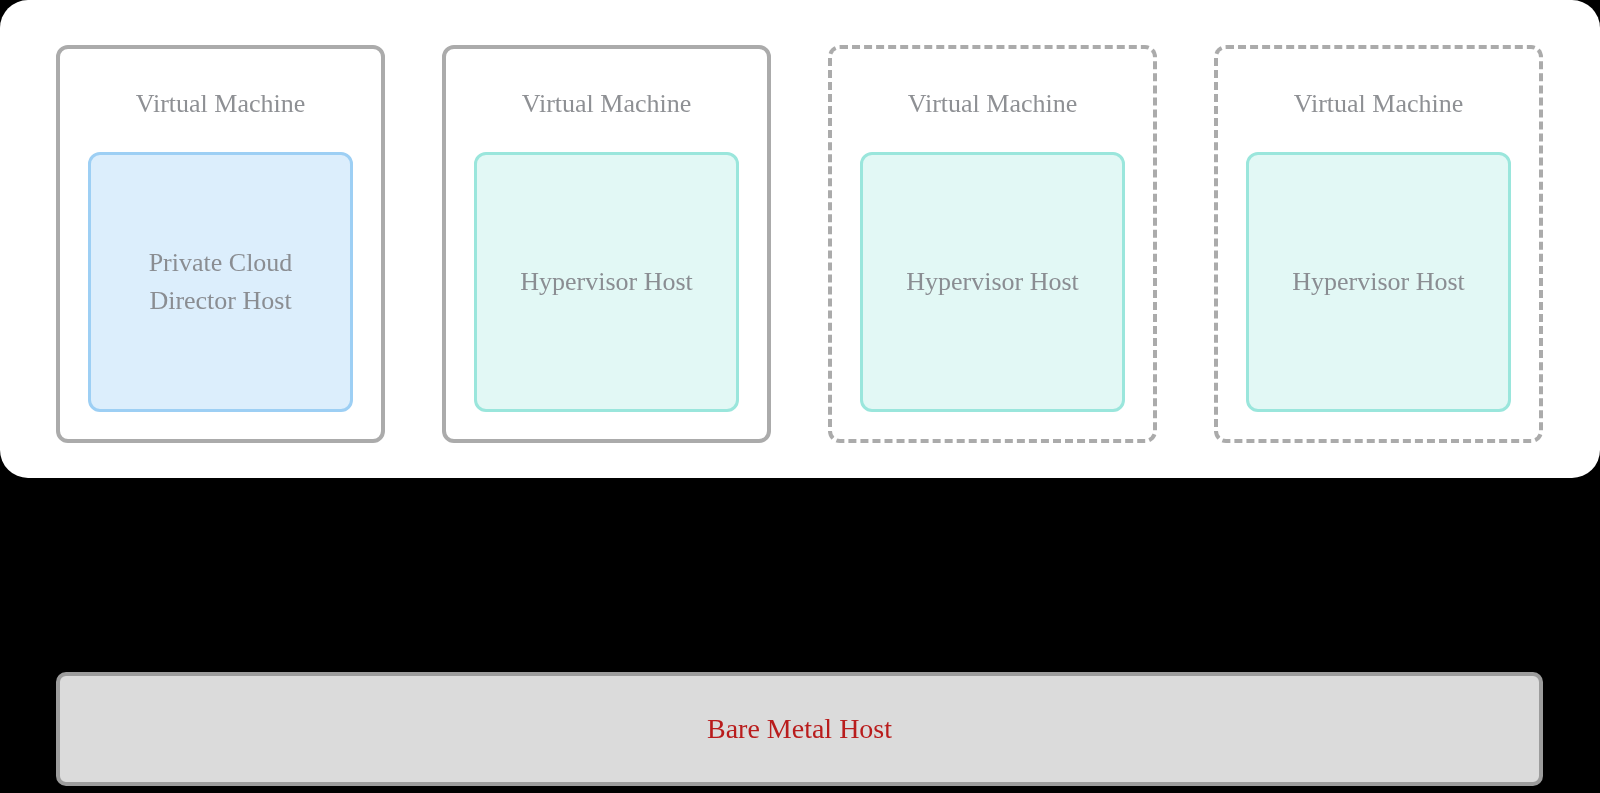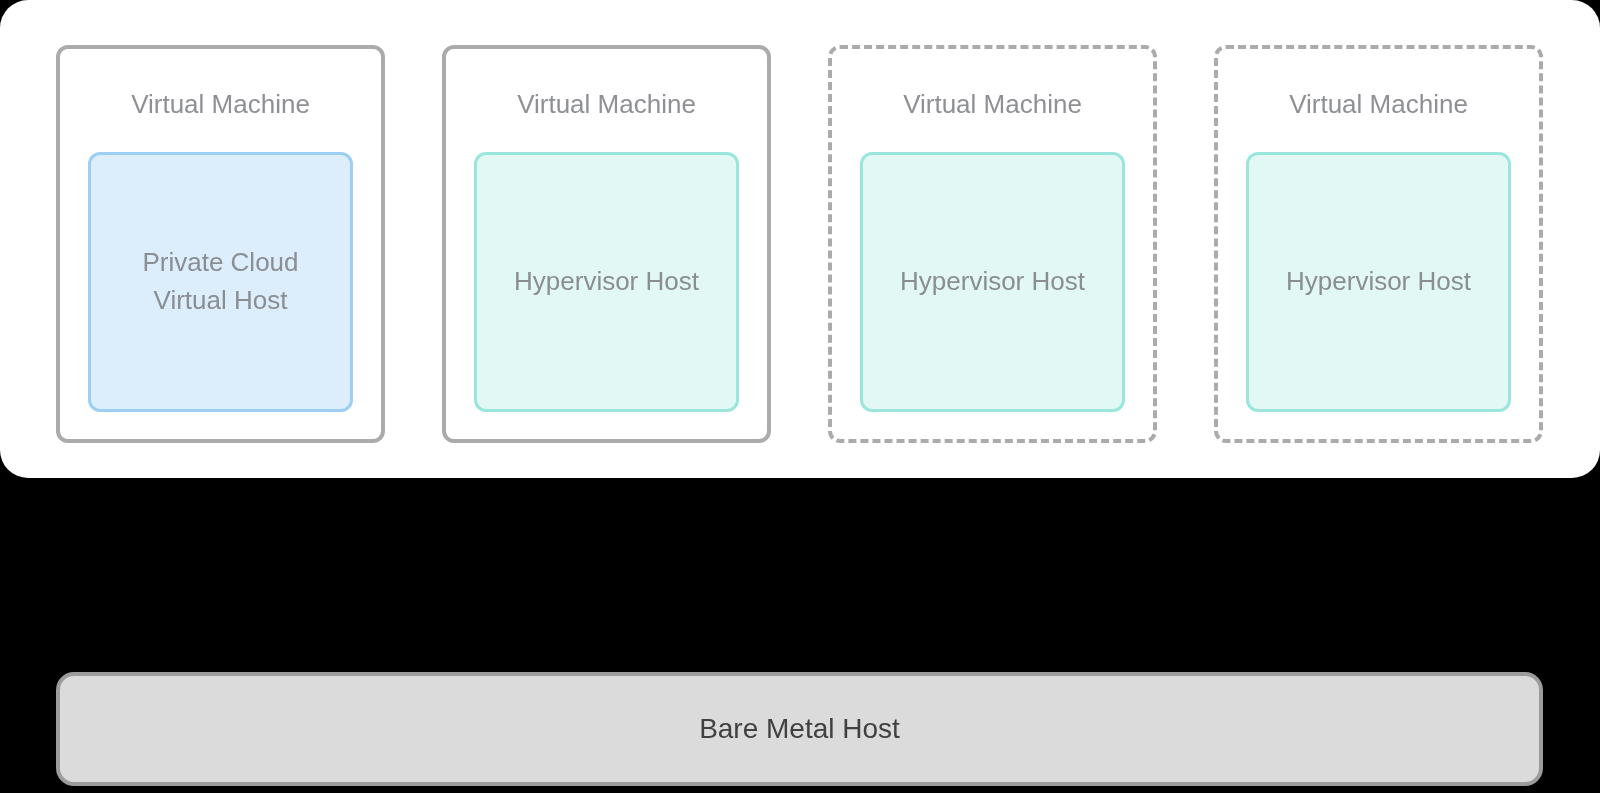--- a/index.html
+++ b/index.html
@@ -3,21 +3,21 @@
 <meta charset="utf-8">
 <style>
   * { margin: 0; padding: 0; box-sizing: border-box; }
   html, body {
     width: 1600px; height: 793px;
     background: #000000;
     font-family: "Liberation Sans", sans-serif;
     position: relative;
     overflow: hidden;
   }
-  .stage { position: absolute; inset: 0; width: 1336px; height: 793px; }
+  .stage { position: absolute; inset: 0; width: 1336px; height: 793px; font-family: Liberation Serif, serif; }
 
   
   .vm-panel {
     position: absolute; left: 0; top: 0;
     width: 1600px; height: 478px;
     background: #ffffff;
     border-radius: 28px;
     display: flex;
     gap: 57px;
     padding: 45px 57px 35px 56px;
@@ -72,37 +72,37 @@
     border-radius: 10px;
     display: flex; align-items: center; justify-content: center;
     font-size: 28px;
     color: #1E1E1E;
   }
   .bare-bar {
     position: absolute; left: 56px; top: 672px;
     width: 1487px; height: 114px;
     background: #DBDBDB;
     border: 4px solid #9C9C9C;
-    border-radius: 18px;
+    border-radius: 10px;
     display: flex; align-items: center; justify-content: center;
     font-size: 28px;
-    color: #404040;
+    color: #b91c1c;
   }
 </style>
 </head>
 <body>
 
 <div class="stage">
 
   <div class="vm-panel">
 
     <div class="vm-box solid">
       <div class="vm-title">Virtual Machine</div>
       <div class="host-box pcd">
-        <span>Private Cloud Virtual Host</span>
+        <span>Private Cloud Director Host</span>
       </div>
     </div>
 
     <div class="vm-box solid">
       <div class="vm-title">Virtual Machine</div>
       <div class="host-box hyp">
         <span>Hypervisor Host</span>
       </div>
     </div>
 

